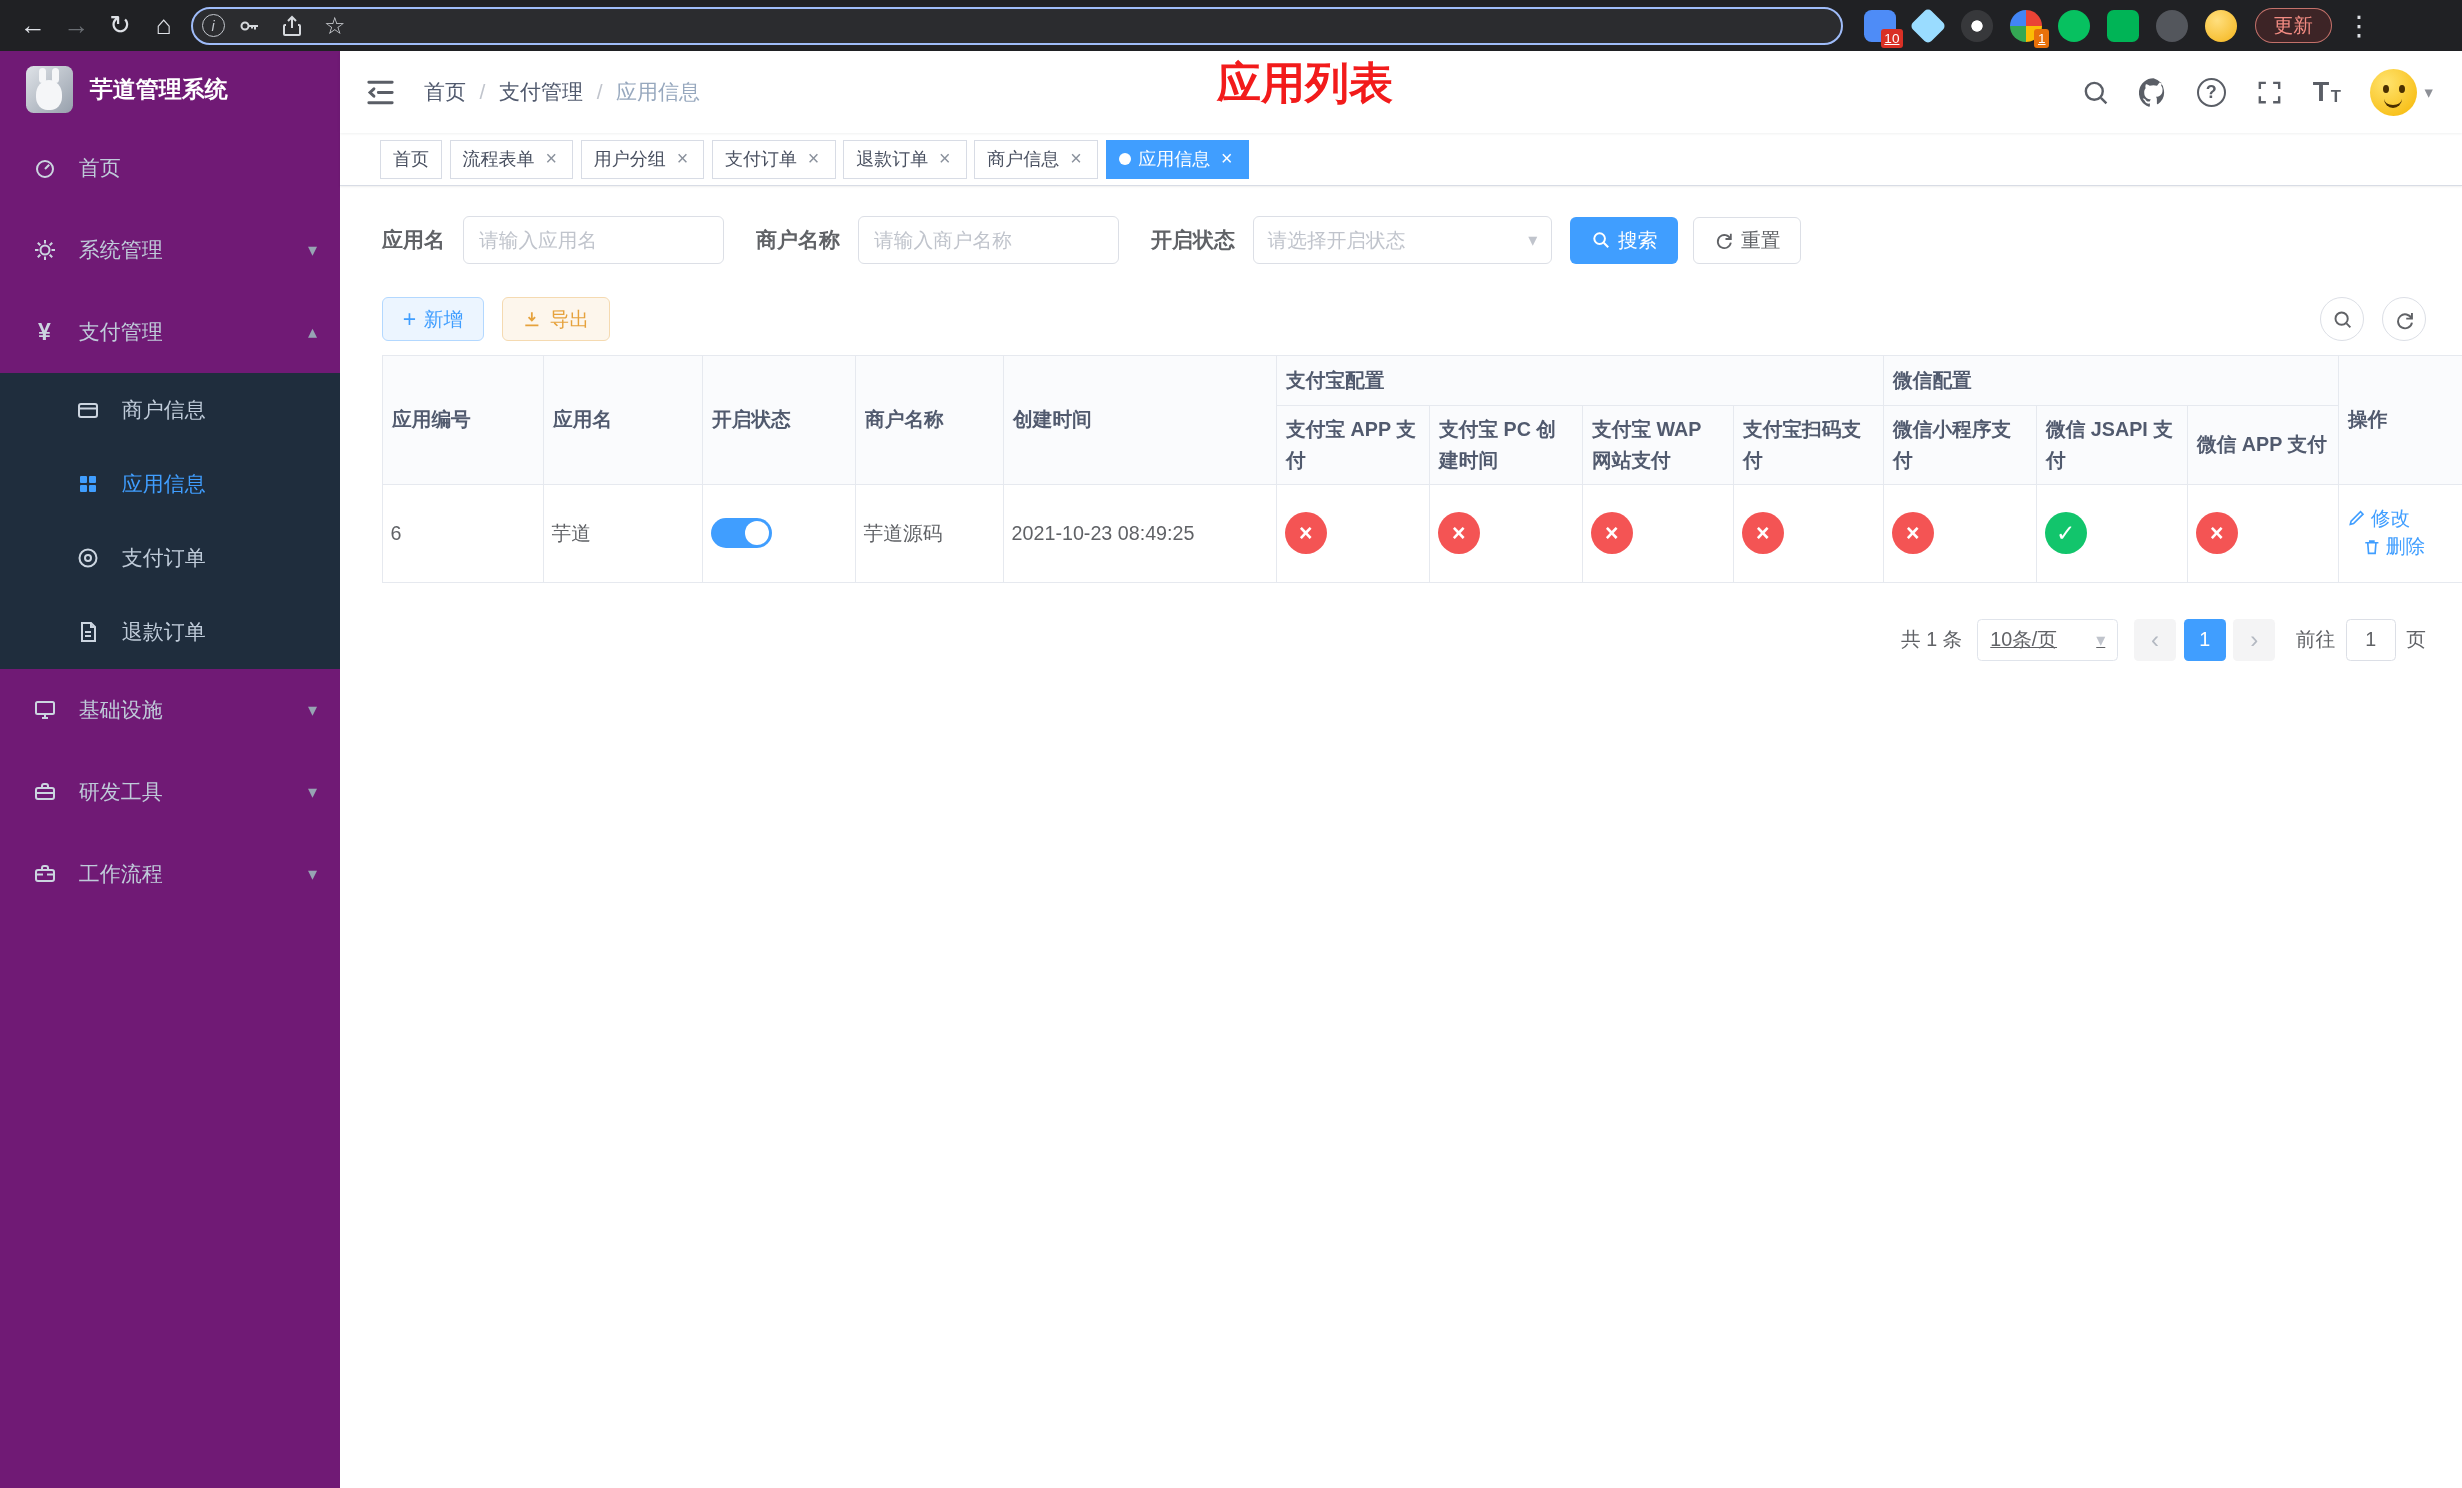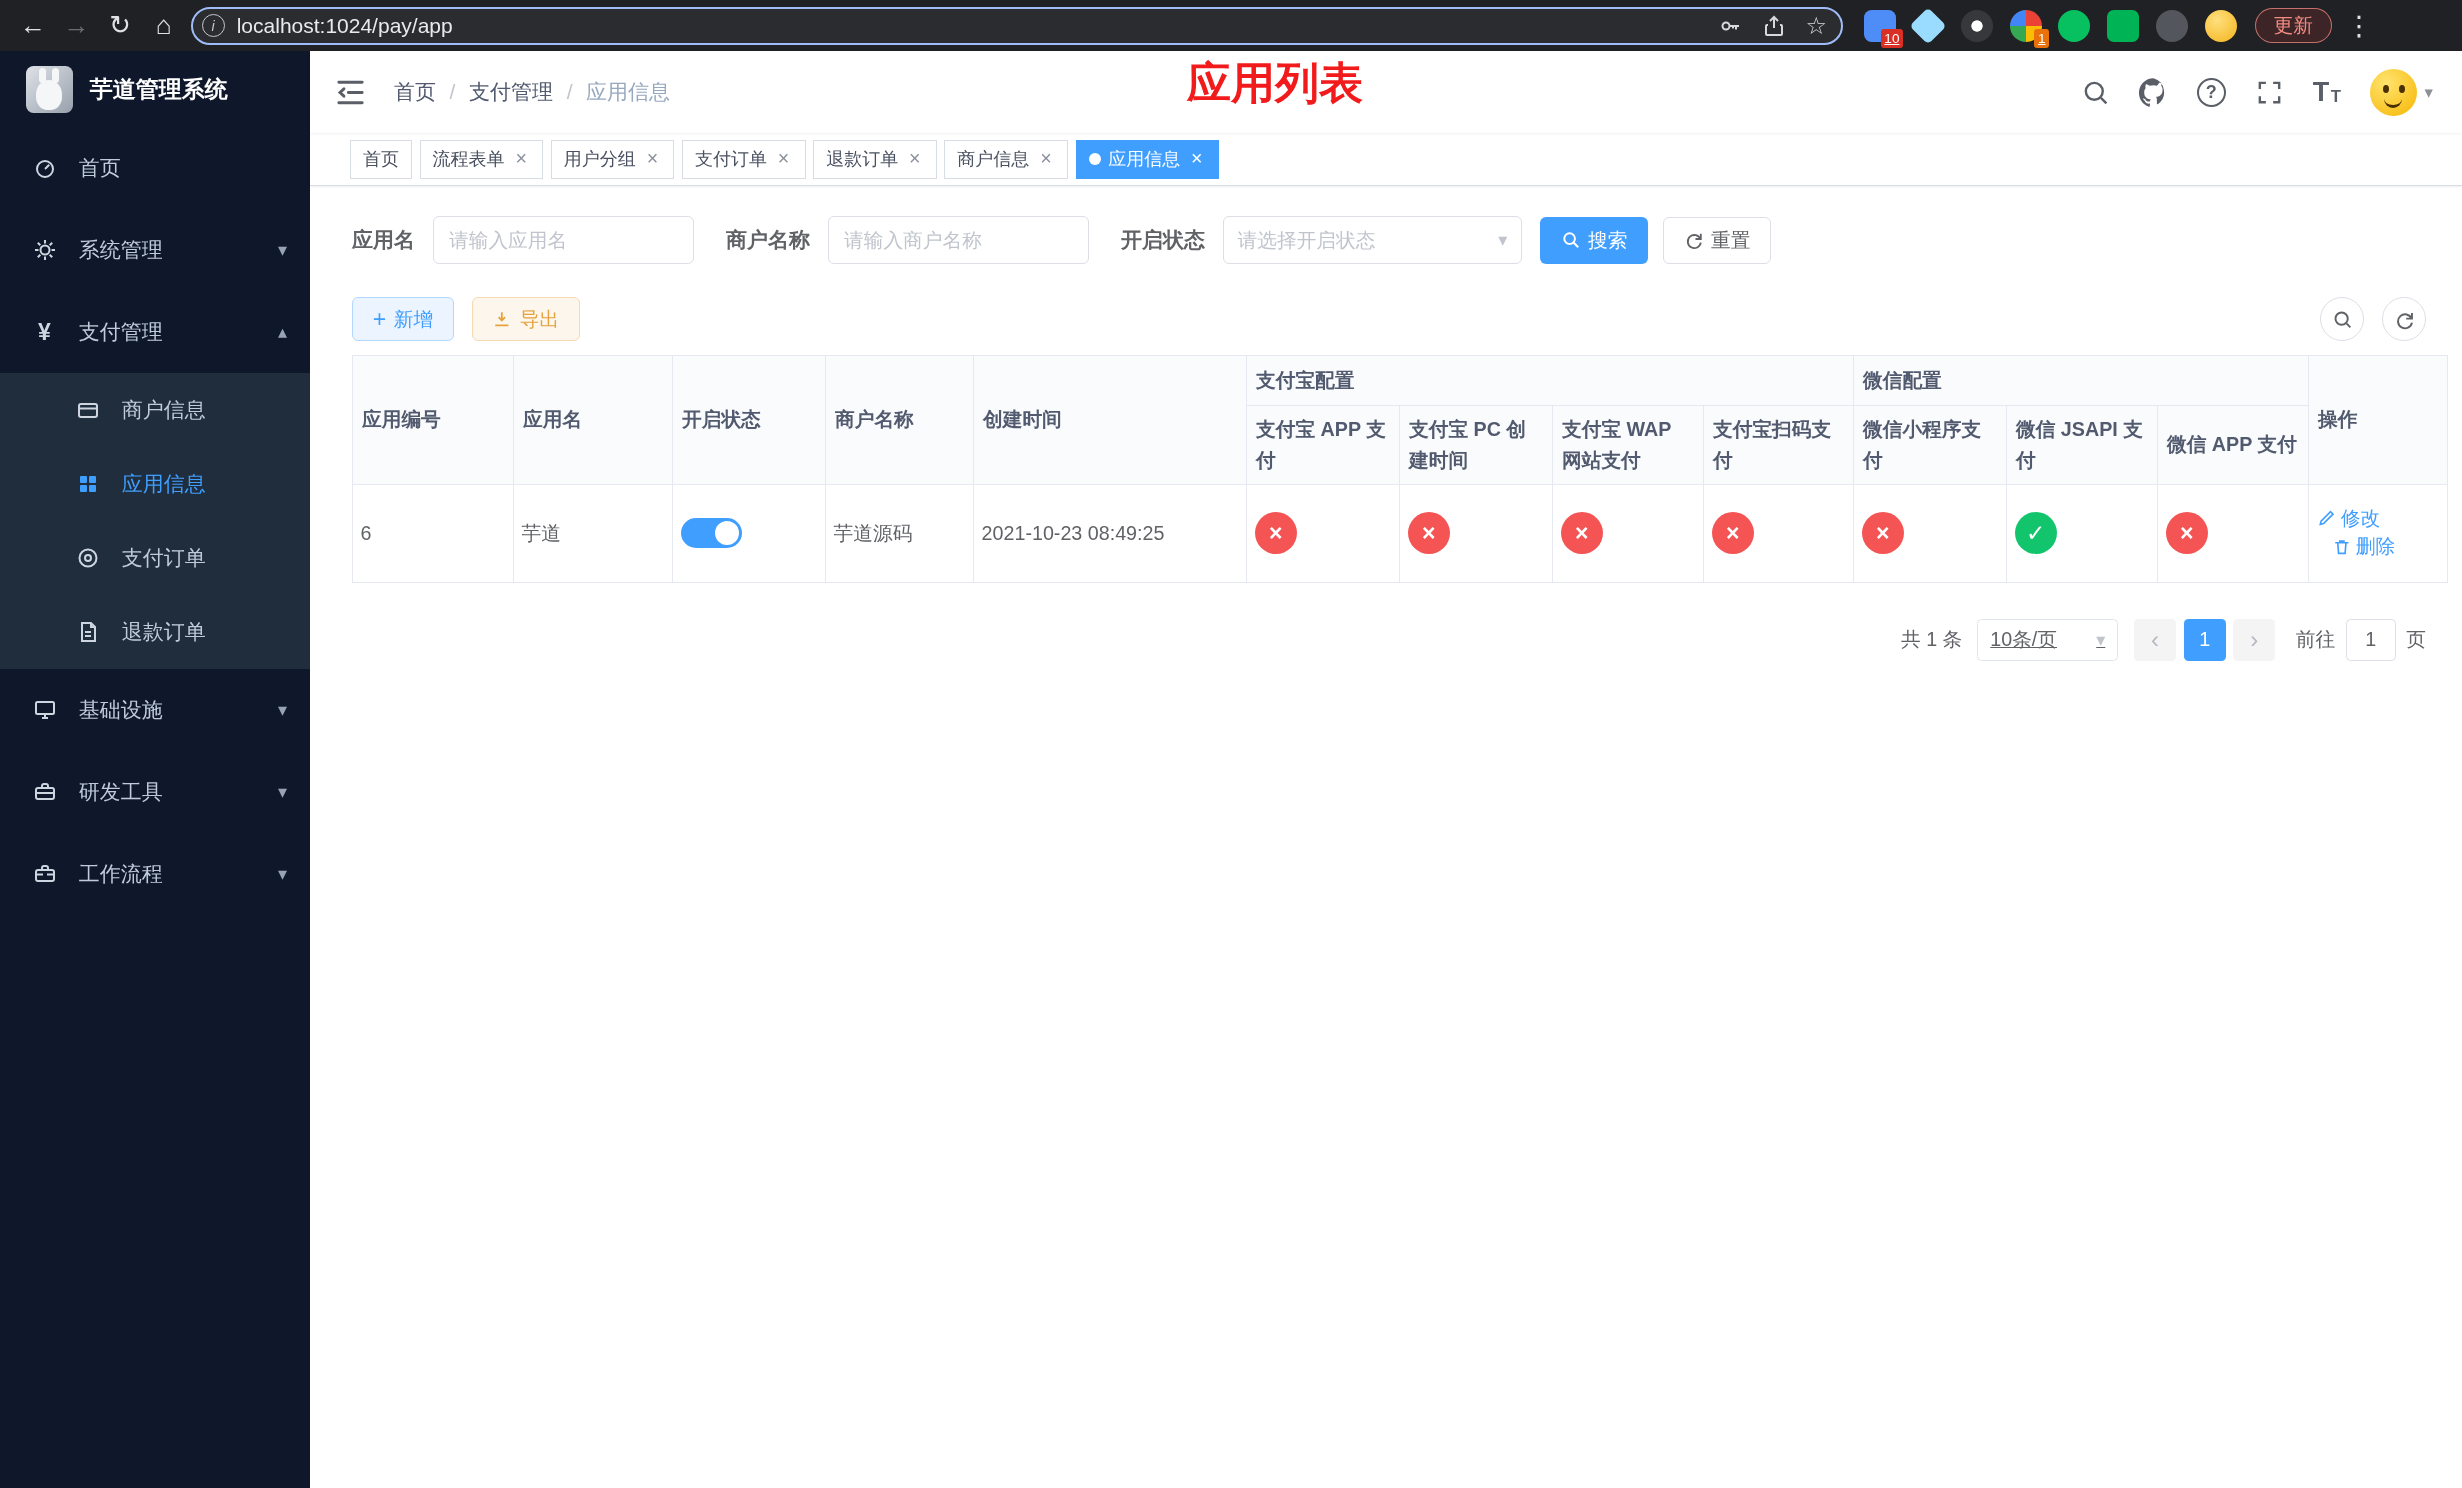--- a/index.html
+++ b/index.html
@@ -35,21 +35,21 @@
   .ext8 { background:radial-gradient(circle at 38% 32%, #ffdf7e, #f4b41a); border-radius:50%; }
   .update-pill { margin-left:18px; height:35px; padding:0 18px; border-radius:18px; flex:none;
                  background:rgba(218,56,50,.16); border:1.5px solid rgba(242,139,130,.75);
                  color:#f28b82; font-size:19.7px; display:flex; align-items:center; }
   .kebab { color:#dee1e6; font-size:27px; padding:0 10.6px 0 13.6px; }
 
   
   .app-shell { display:flex; height:1437px; }
 
   
-  .sidebar { width:310px; flex:none; background:#0f172a; overflow:hidden; }
+  .sidebar { width:340px; flex:none; background:#701a75; overflow:hidden; }
   .logo-row { height:76px; display:flex; align-items:center; gap:16.7px; padding-left:26px; }
   .logo-img { width:47px; height:47px; border-radius:7.6px; position:relative; overflow:hidden;
               background:linear-gradient(135deg,#dfe3e8,#97a0ac); flex:none; }
   .logo-img::before { content:""; position:absolute; left:13px; top:2.3px; width:6.8px; height:15px;
                       background:#f5f6f8; border-radius:3.8px; box-shadow:13px 0 0 #f5f6f8; }
   .logo-img::after { content:""; position:absolute; left:9.8px; top:14.4px; width:26.5px; height:30px;
                      background:#f5f6f8; border-radius:50% 50% 44% 44%; }
   .logo-title { color:#fff; font-size:23px; font-weight:bold; white-space:nowrap; }
   .menu-item { height:82px; display:flex; align-items:center; gap:19.7px; padding:0 23px 0 30px;
                color:#bfcbd9; font-size:21px; cursor:pointer; }
@@ -175,21 +175,20 @@
 
 <div class="browser">
   <div class="nav-btns">
     <span class="nav-btn">←</span>
     <span class="nav-btn disabled">→</span>
     <span class="nav-btn">↻</span>
     <span class="nav-btn">⌂</span>
   </div>
   <div class="omnibox">
     <span class="circle-i">i</span>
-    <span class="url">localhost:1024/pay/app</span>
     <span class="omni-icons">
       <span>
         <svg viewBox="0 0 24 24" fill="none" stroke="currentColor" stroke-width="2">
             <circle cx="8" cy="12" r="3.5"></circle>
             <path d="M11.5 12H21M18 12v3.5M15 12v2.5"></path>
           </svg>
       </span>
       <span>
         <svg viewBox="0 0 24 24" fill="none" stroke="currentColor" stroke-width="2">
             <path d="M12 3v11M8 7l4-4 4 4M6 11H5a1 1 0 0 0-1 1v8a1 1 0 0 0 1 1h14a1 1 0 0 0 1-1v-8a1 1 0 0 0-1-1h-1"></path>

